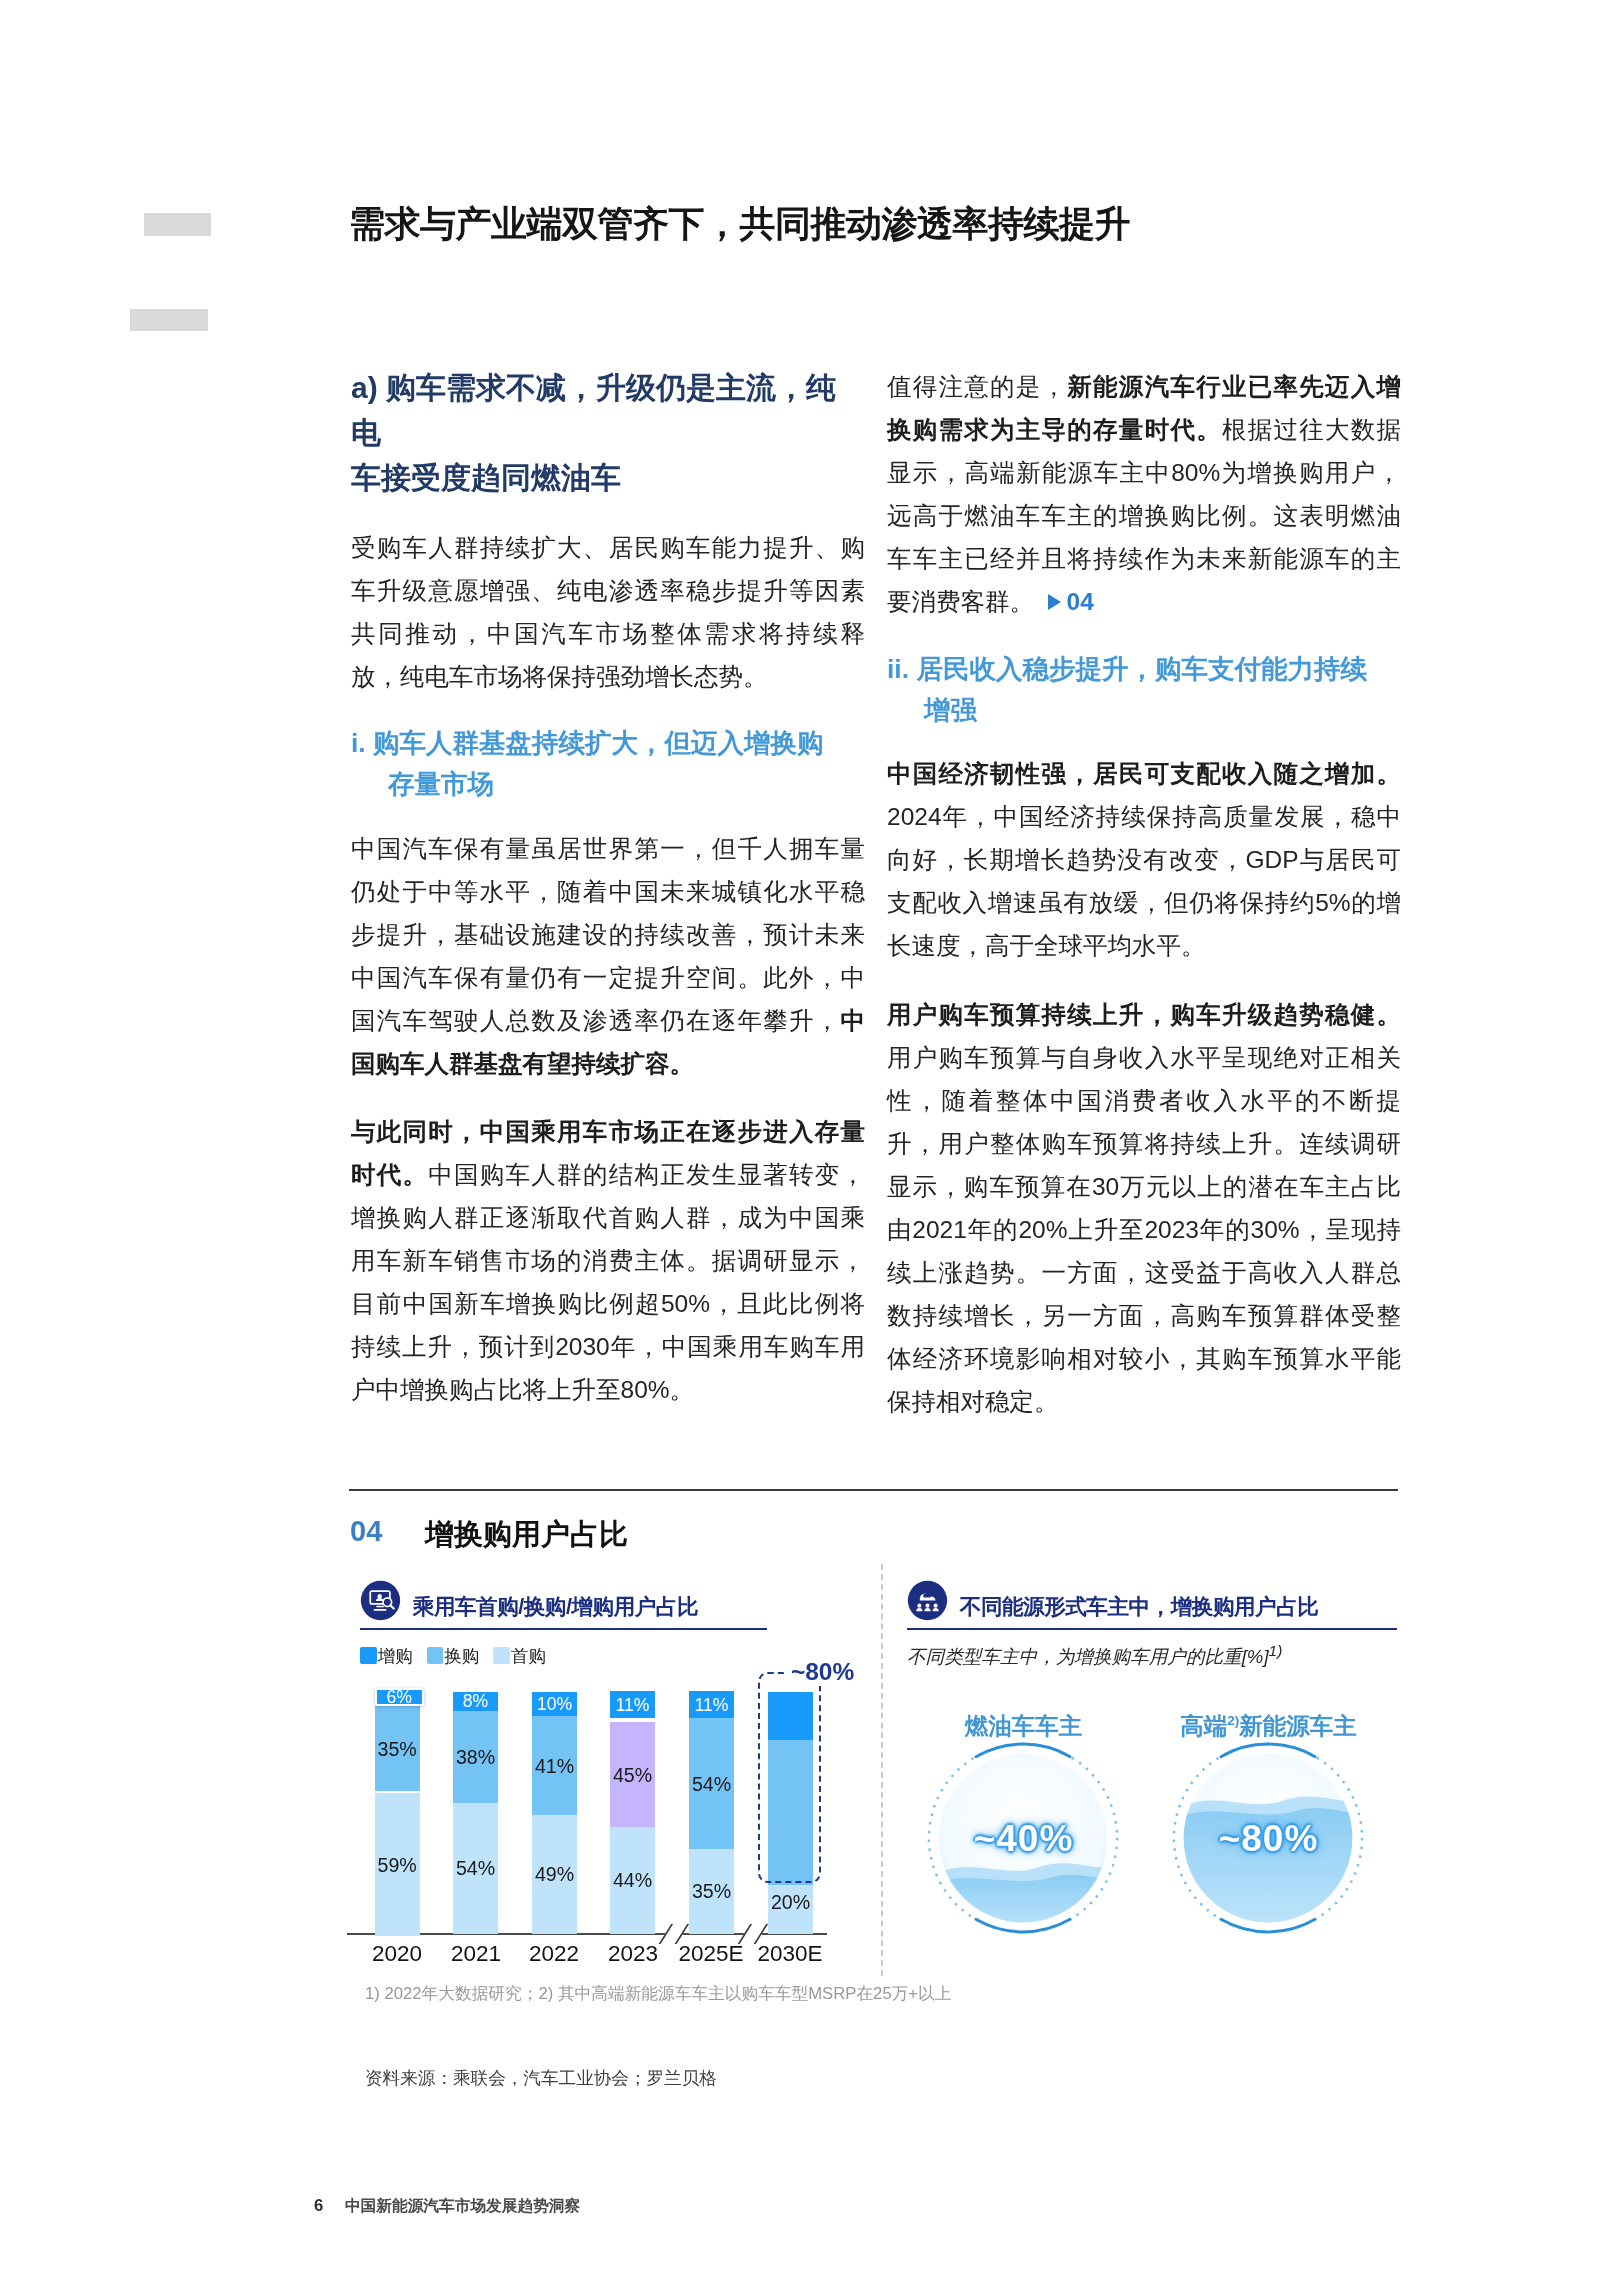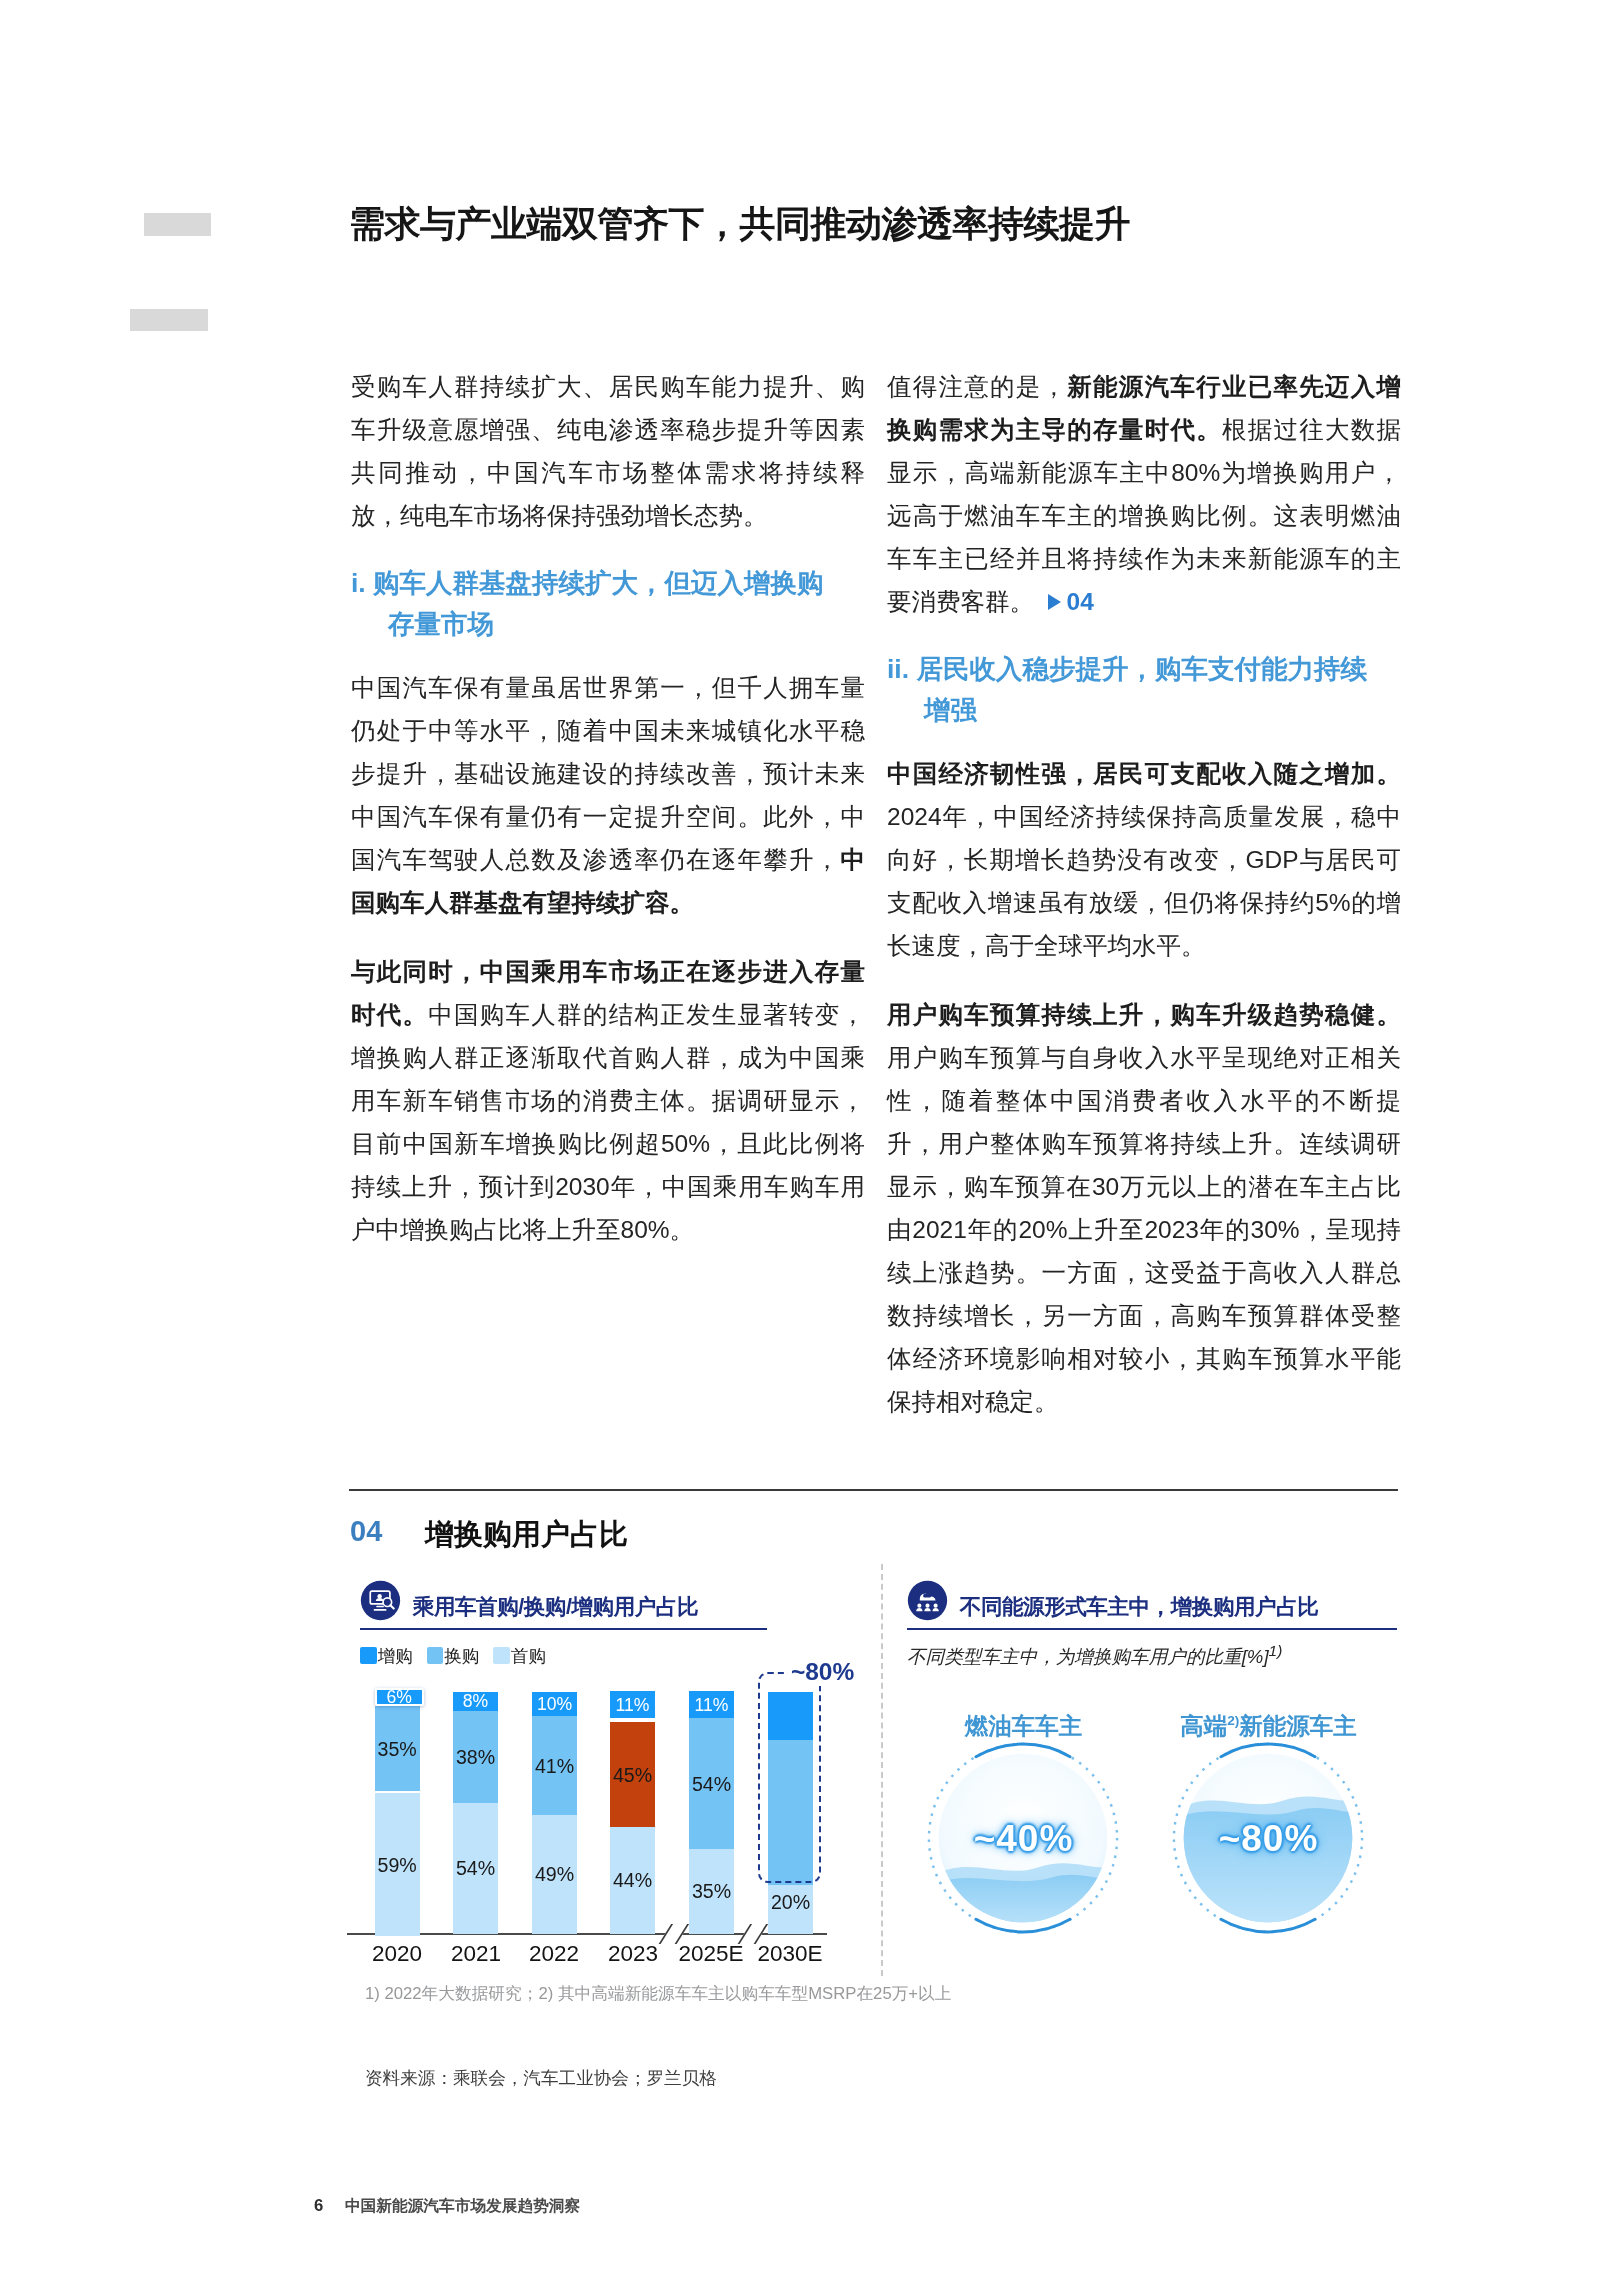--- a/index.html
+++ b/index.html
@@ -60,20 +60,24 @@
 <body>
 
 <div class="page">
 
   <div class="gray-bar" style="left:144px;top:213px;width:67px;height:22.5px;"></div>
   <div class="gray-bar" style="left:130px;top:309px;width:78px;height:21.6px;"></div>
 
   <div class="page-title">需求与产业端双管齐下，共同推动渗透率持续提升</div>
 
   <div class="col col-left">
+    <div class="h-a">
+      <div>a) 购车需求不减，升级仍是主流，纯电</div>
+      <div>车接受度趋同燃油车</div>
+    </div>
     <p class="p"><span>受购车人群持续扩大、居民购车能力提升、购车升级意愿增强、纯电渗透率稳步提升等因素共同推动，中国汽车市场整体需求将持续释放，纯电车市场将保持强劲增长态势。</span></p>
     <div class="h-sub">
       <div>i. 购车人群基盘持续扩大，但迈入增换购</div>
       <div class="ind">存量市场</div>
     </div>
     <p class="p"><span>中国汽车保有量虽居世界第一，但千人拥车量仍处于中等水平，随着中国未来城镇化水平稳步提升，基础设施建设的持续改善，预计未来中国汽车保有量仍有一定提升空间。此外，中国汽车驾驶人总数及渗透率仍在逐年攀升，</span><b>中国购车人群基盘有望持续扩容。</b></p>
     <p class="p"><b>与此同时，中国乘用车市场正在逐步进入存量时代。</b><span>中国购车人群的结构正发生显著转变，增换购人群正逐渐取代首购人群，成为中国乘用车新车销售市场的消费主体。据调研显示，目前中国新车增换购比例超50%，且此比例将持续上升，预计到2030年，中国乘用车购车用户中增换购占比将上升至80%。</span></p>
   </div>
 
   <div class="col col-right">
@@ -149,21 +153,21 @@
       <div class="seg" style="left: 179px; width: 45px; bottom: 145px; height: 99px; background: rgb(116, 195, 245);">
         <div class="lbl" style="color: rgb(26, 26, 26);">41%</div>
       </div>
       <div class="seg" style="left: 179px; width: 45px; bottom: 244px; height: 24px; background: rgb(24, 154, 250);">
         <div class="lbl" style="color: rgb(255, 255, 255); font-size: 17.6px;">10%</div>
       </div>
       <div class="xlab" style="left: 157px;">2022</div>
       <div class="seg" style="left: 257px; width: 45px; bottom: 26.5px; height: 107px; background: rgb(191, 227, 251);">
         <div class="lbl" style="color: rgb(26, 26, 26);">44%</div>
       </div>
-      <div class="seg" style="left: 257px; width: 45px; bottom: 133px; height: 105px; background: #c2410c;">
+      <div class="seg" style="left: 257px; width: 45px; bottom: 133px; height: 105px; background: #c4b5fd;">
         <div class="lbl" style="color: rgb(26, 26, 26);">45%</div>
       </div>
       <div class="seg" style="left: 257px; width: 45px; bottom: 242px; height: 27px; background: rgb(24, 154, 250);">
         <div class="lbl" style="color: rgb(255, 255, 255); font-size: 17.6px;">11%</div>
       </div>
       <div class="xlab" style="left: 236px;">2023</div>
       <div class="seg" style="left: 336px; width: 45px; bottom: 26.5px; height: 85px; background: rgb(191, 227, 251);">
         <div class="lbl" style="color: rgb(26, 26, 26);">35%</div>
       </div>
       <div class="seg" style="left: 336px; width: 45px; bottom: 111px; height: 131px; background: rgb(116, 195, 245);">

